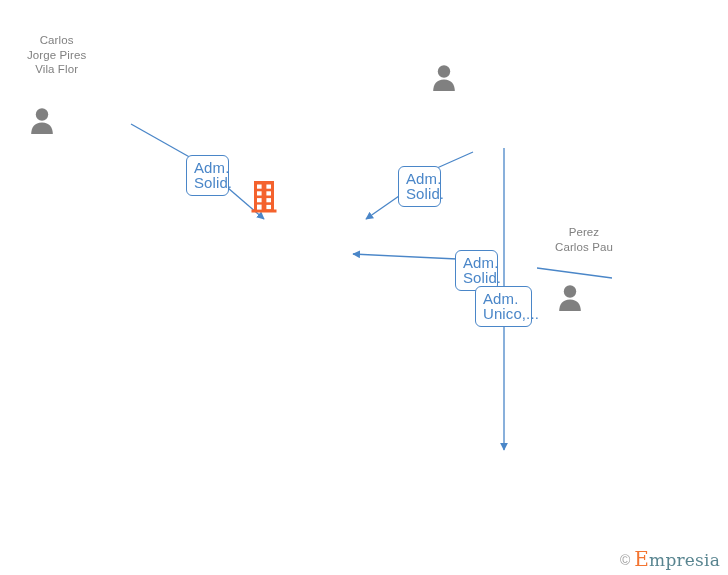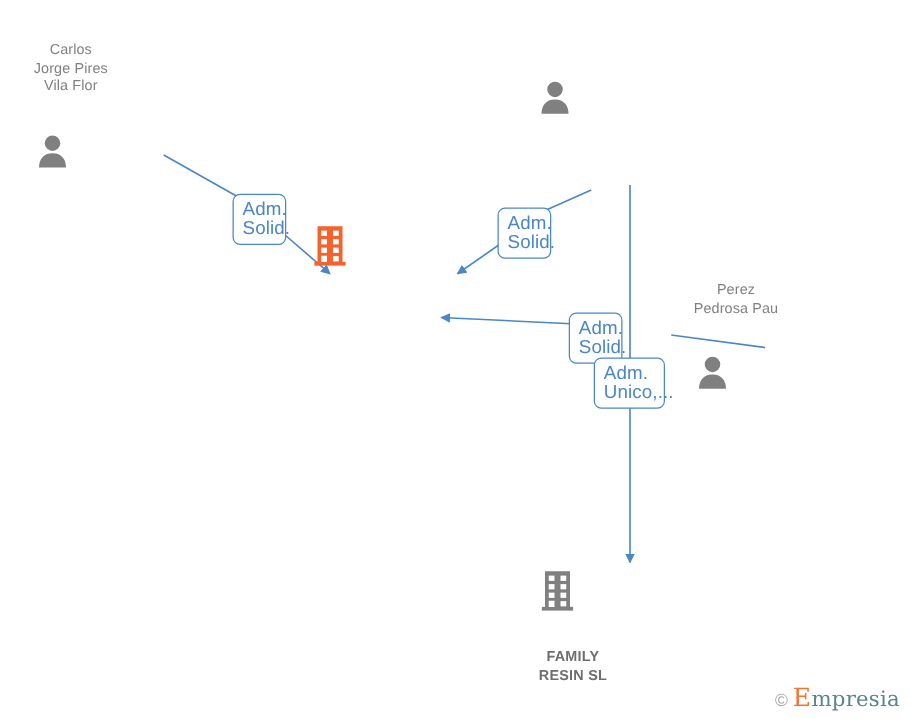--- a/index.html
+++ b/index.html
@@ -160,43 +160,27 @@
       <rect x="17.4" y="11.3" width="4.6" height="4.2" fill="#ffffff"></rect>
       <rect x="8" y="18.1" width="4.6" height="4.2" fill="#ffffff"></rect>
       <rect x="17.4" y="18.1" width="4.6" height="4.2" fill="#ffffff"></rect>
       <rect x="8" y="24.6" width="4.6" height="5" fill="#ffffff"></rect>
       <rect x="17.4" y="24.9" width="4.6" height="4.2" fill="#ffffff"></rect>
     </svg>
   </div>
 
   <div class="node" style="left:630px; top:225px;">
     <div class="node-label person label-above">Perez
-Pedrosa Pau</div>
+Carlos Pau</div>
     <svg class="node-icon" width="30" height="30" viewBox="0 0 30 30" xmlns="http://www.w3.org/2000/svg">
       <circle cx="15" cy="9.5" r="6.2" fill="#808080"></circle>
       <path d="M 15 17.5 C 7.5 17.5 4.2 22.5 4.2 29 L 25.8 29 C 25.8 22.5 22.5 17.5 15 17.5 Z" fill="#808080"></path>
     </svg>
   </div>
 
-  <div class="node" style="left:506px; top:456px;">
-    <svg class="node-icon" width="30" height="34" viewBox="0 0 30 34" xmlns="http://www.w3.org/2000/svg">
-      <rect x="5" y="1" width="20" height="29" fill="#808080"></rect>
-      <rect x="2.5" y="29.5" width="25" height="3" fill="#808080"></rect>
-      <rect x="8" y="4.5" width="4.6" height="4.2" fill="#ffffff"></rect>
-      <rect x="17.4" y="4.5" width="4.6" height="4.2" fill="#ffffff"></rect>
-      <rect x="8" y="11.3" width="4.6" height="4.2" fill="#ffffff"></rect>
-      <rect x="17.4" y="11.3" width="4.6" height="4.2" fill="#ffffff"></rect>
-      <rect x="8" y="18.1" width="4.6" height="4.2" fill="#ffffff"></rect>
-      <rect x="17.4" y="18.1" width="4.6" height="4.2" fill="#ffffff"></rect>
-      <rect x="8" y="24.6" width="4.6" height="5" fill="#ffffff"></rect>
-      <rect x="17.4" y="24.9" width="4.6" height="4.2" fill="#ffffff"></rect>
-    </svg>
-    <div class="node-label company label-below">FAMILY
-RESIN  SL</div>
-  </div>
 
   <div class="edge-label" style="left:186px; top:155px; width:43px;">Adm.
 Solid.</div>
 
   <div class="edge-label" style="left:398px; top:166px; width:43px;">Adm.
 Solid.</div>
 
   <div class="edge-label" style="left:455px; top:250px; width:43px;">Adm.
 Solid.</div>
 

